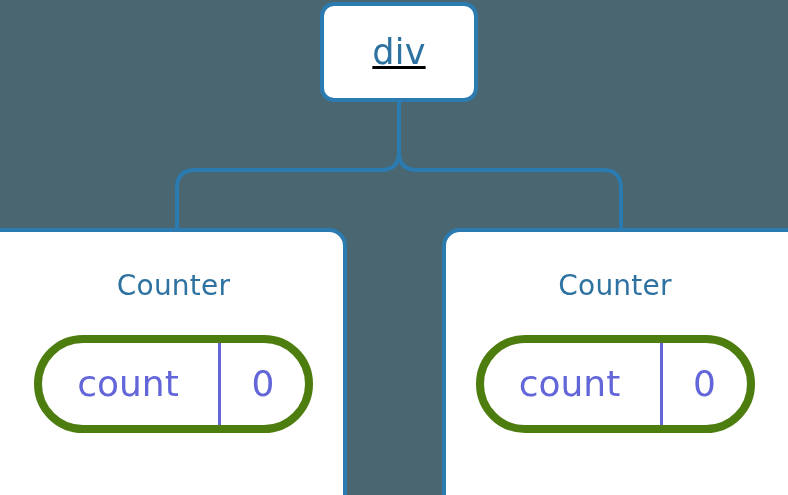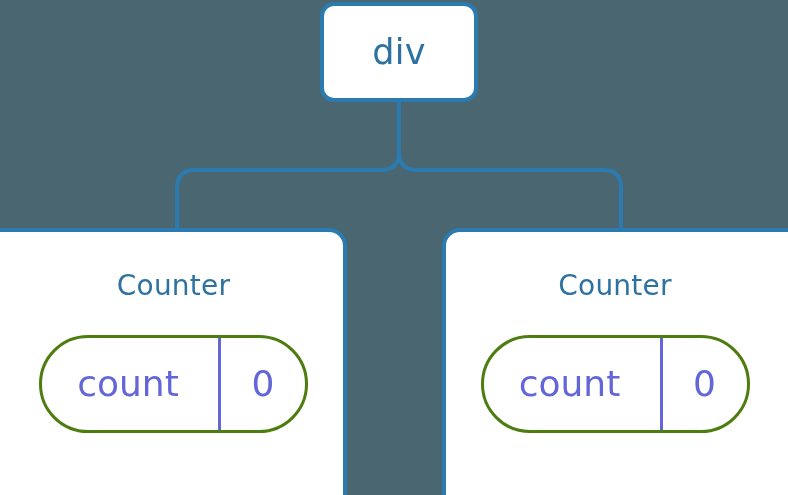--- a/index.html
+++ b/index.html
@@ -51,20 +51,21 @@
   }
 
   
   .node-root {
     left: 320px;
     top: 2px;
     width: 158px;
     height: 100px;
     border-radius: 14px;
     justify-content: center;
+    text-decoration: underline;
   }
   .node-root .node-title {
     font-size: 35px;
     line-height: 1;
     color: #2d72a0;
     letter-spacing: 0.2px;
   }
 
   
   .node-component {
@@ -98,21 +99,21 @@
     align-items: center;
     box-sizing: border-box;
   }
 
   
   .state-pill {
     margin-top: 35px;
     height: 98px;
     display: flex;
     align-items: stretch;
-    border: 3px solid #4d7c0f;
+    border: 8px solid #4d7c0f;
     border-radius: 49px;
     box-sizing: border-box;
     background: #ffffff;
   }
   .state-key,
   .state-value {
     display: flex;
     align-items: center;
     justify-content: center;
     color: #6366d8;

